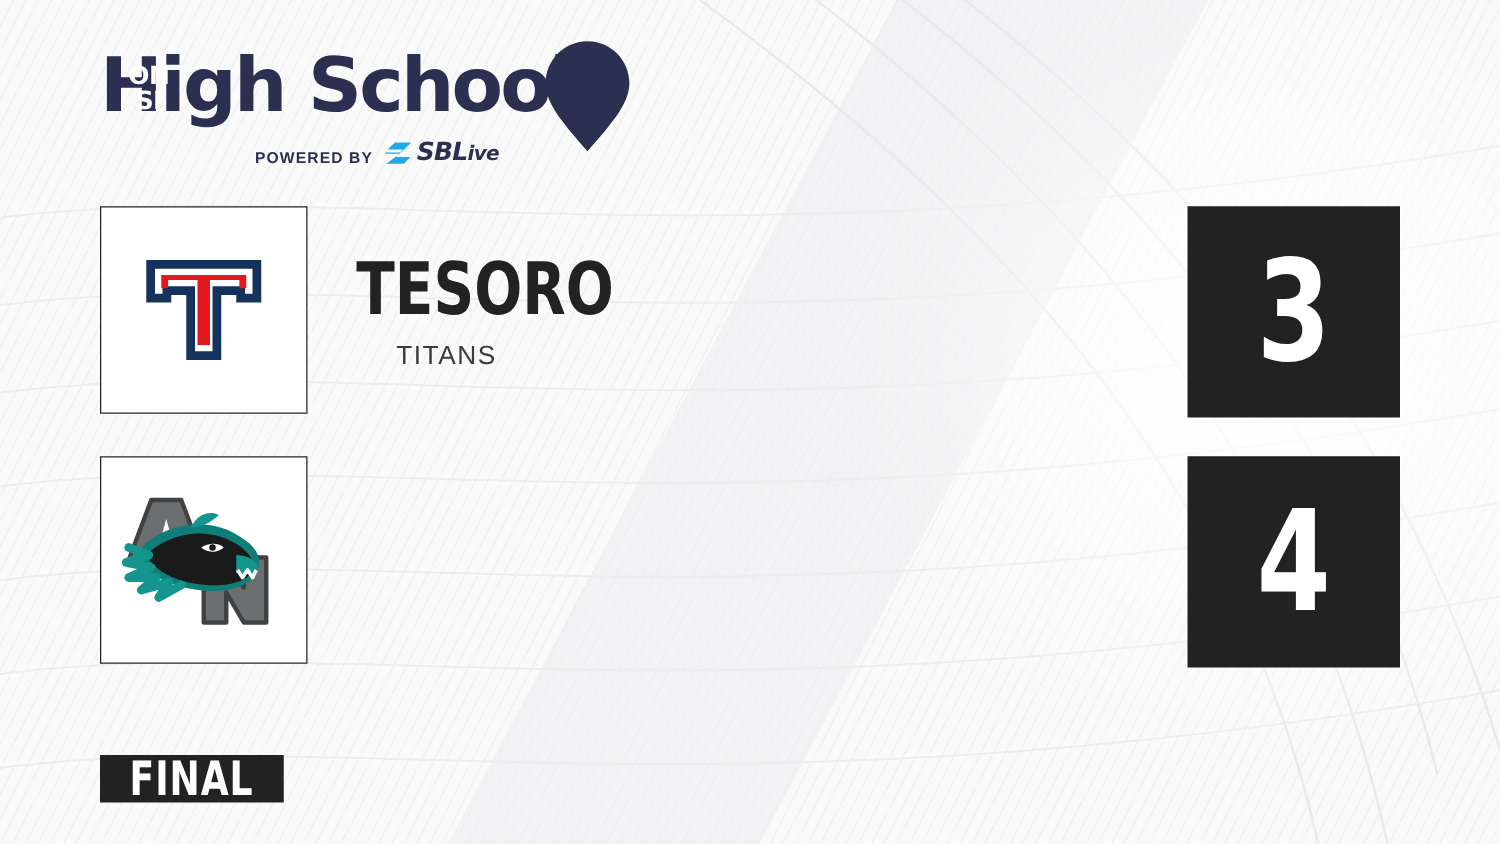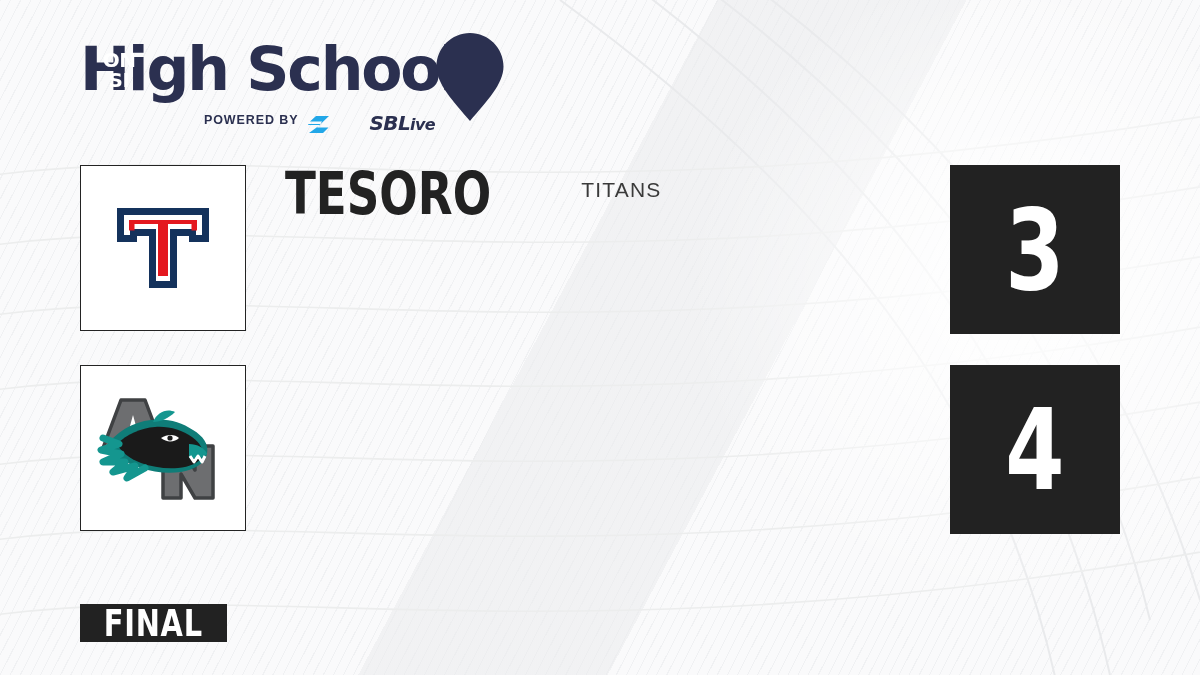--- a/index.html
+++ b/index.html
@@ -91,21 +91,21 @@
     line-height: 20px;
   }
   #pin-text-on { top: 16px; }
   #pin-text-si { top: 36px; }
 
   #powered-row {
     position: absolute;
     left: 124px;
     top: 79px;
     display: flex;
-    align-items: flex-start;
+    align-items: flex-end;
     gap: 9px;
     height: 20px;
   }
   #powered-label {
     font-size: 12.5px;
     font-weight: 700;
     letter-spacing: 0.9px;
     color: #2b3050;
     font-family: "Liberation Sans", sans-serif;
   }
@@ -115,21 +115,20 @@
     gap: 2px;
   }
   #sblive-wordmark {
     font-family: "DejaVu Sans", sans-serif;
     font-size: 20px;
     font-weight: 700;
     font-style: italic;
     color: #2b3050;
     letter-spacing: -0.6px;
     line-height: 20px;
-    margin-left: 36px;
   }
   #sblive-wordmark .lite {
     font-size: 16px;
   }
 
   
   .team-row {
     position: absolute;
     left: 80px;
     width: 1040px;
@@ -155,21 +154,21 @@
     align-items: center;
     justify-content: center;
   }
 
   .team-text {
     position: absolute;
     left: 205px;
     top: 0;
     height: 169px;
     display: flex;
-    flex-direction: row;
+    flex-direction: column;
     justify-content: center;
   }
   .team-name {
     font-family: "DejaVu Sans", sans-serif;
     font-weight: 700;
     font-size: 58px;
     line-height: 58px;
     color: #222222;
     letter-spacing: 0px;
     transform: scaleX(0.78);

